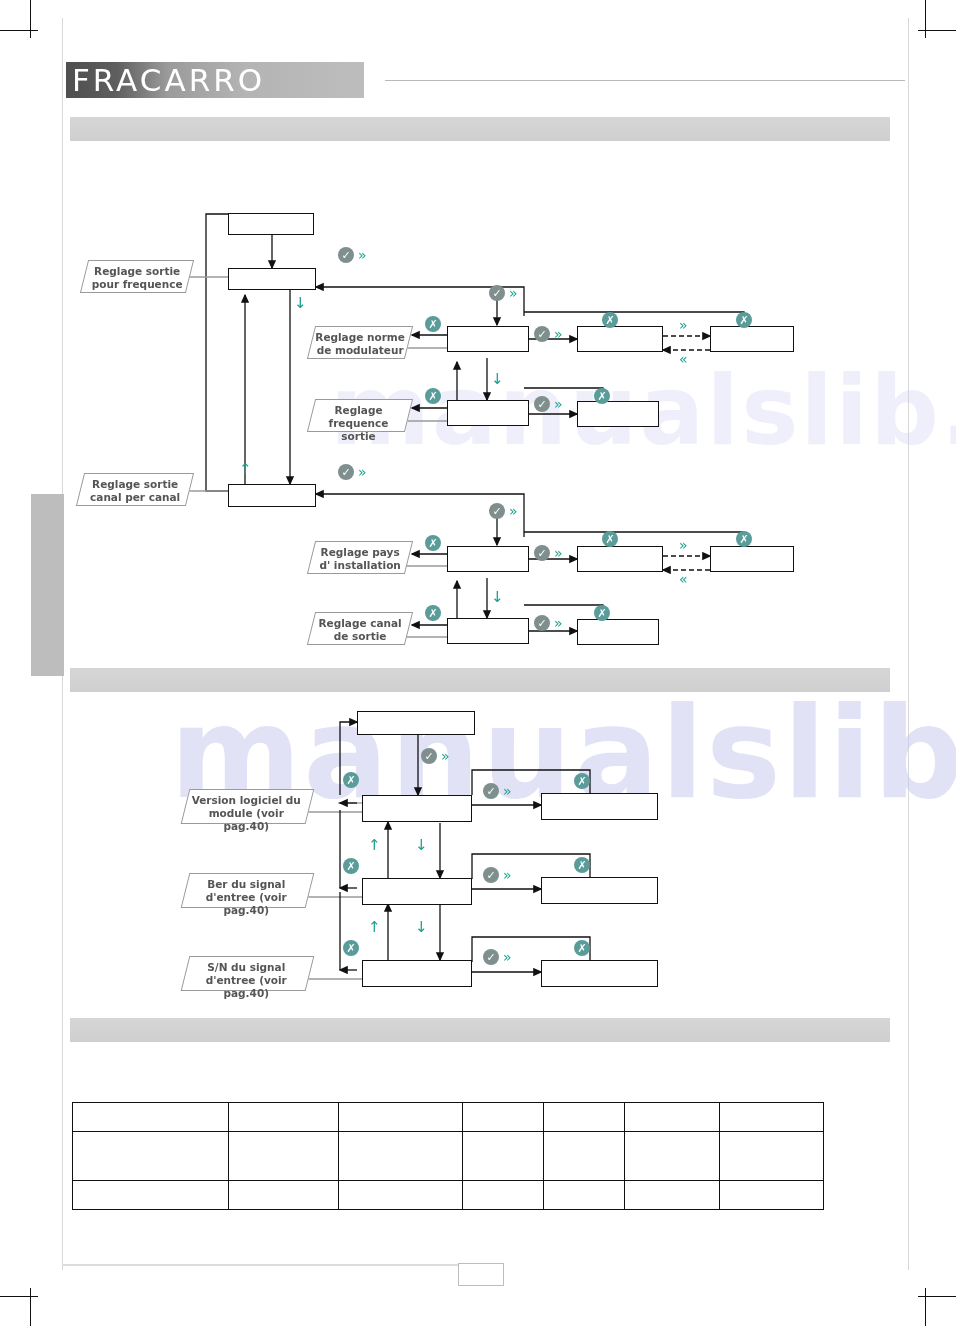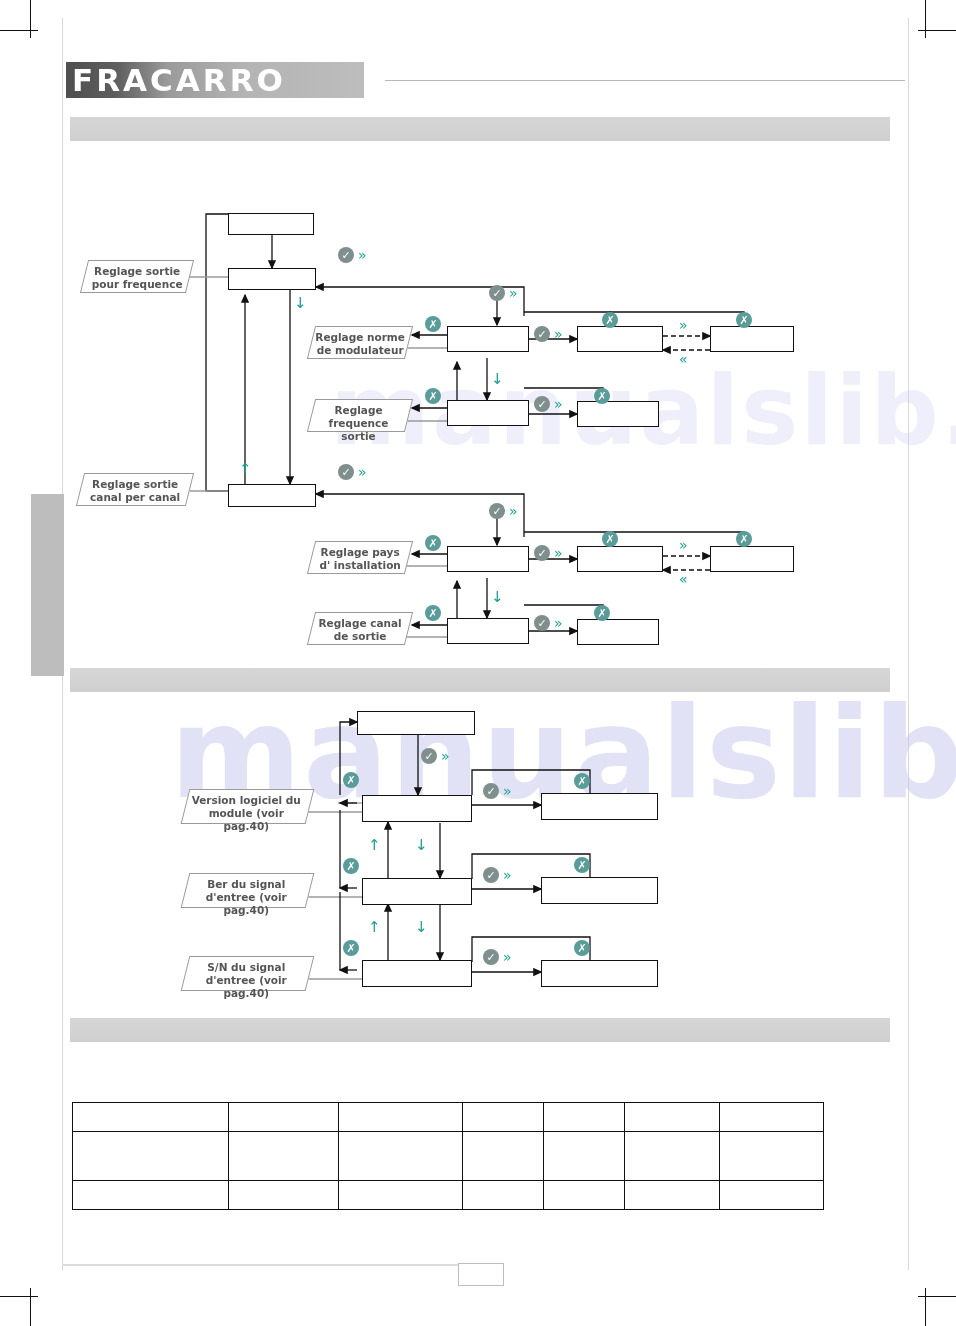--- a/index.html
+++ b/index.html
@@ -16,21 +16,21 @@
 
   
   .logo-wrap{position:absolute;left:66px;top:62px;}
   .logo{
     width:298px;height:36px;
     background:linear-gradient(to right,#4f4f4f 0%,#5e5e5e 17%,#9a9a9a 34%,#b4b4b4 60%,#bdbdbd 100%);
     position:relative;
   }
   .logo-text{
     position:absolute;left:6px;top:0;height:36px;line-height:36px;
-    font-family:"DejaVu Sans",sans-serif;font-weight:bold;font-size:31px;
+    font-family:"DejaVu Sans",sans-serif;font-weight:normal;font-size:31px;
     letter-spacing:3px;color:#ffffff;white-space:nowrap;
   }
   .logo-rule{position:absolute;left:385px;top:80px;width:520px;height:1px;background:#b9b9b9;}
 
   
   .bar{position:absolute;left:70px;width:820px;height:24px;
        background:linear-gradient(to bottom,#d6d6d6,#cfcfcf);}
 
   
   .side-tab{position:absolute;left:31px;top:494px;width:33px;height:182px;background:#bdbdbd;}

